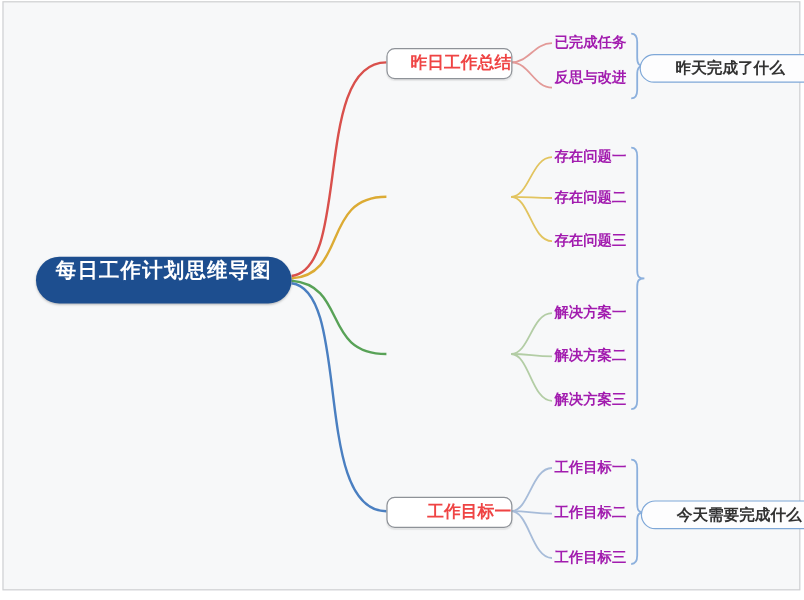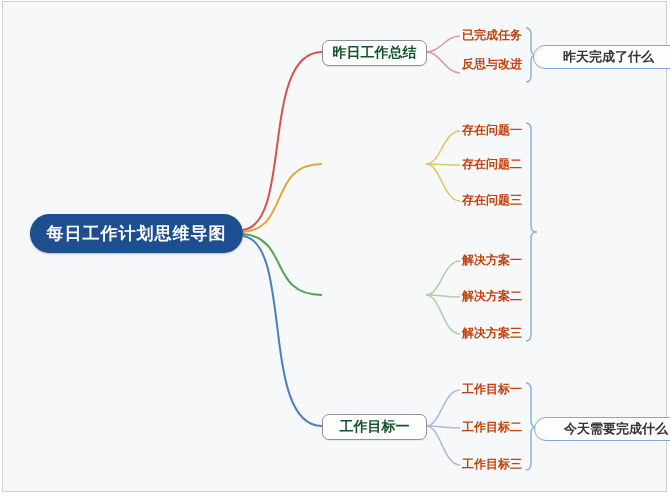--- a/index.html
+++ b/index.html
@@ -17,43 +17,43 @@
     background: #f7f8f9;
   }
   .map-layer { position: absolute; inset: 0; }
   svg.links { position: absolute; left: 0; top: 0; }
 
   .root-node {
     position: absolute;
     left: 30px; top: 214px;
     width: 213px; height: 39px;
     border-radius: 20px;
-    display: flex; align-items: center; justify-content: center;
+    display: flex; justify-content: center;
     font-size: 17px; font-weight: bold;
     letter-spacing: 1px;
     box-shadow: 0 1px 2px rgba(0,0,0,0.25);
     cursor: pointer;
   }
   .branch-box {
     position: absolute;
     left: 322px;
     width: 103px; height: 24px;
     background: #ffffff;
     border: 1px solid #8e9298;
     border-radius: 7px;
-    display: flex; align-items: center; justify-content: center;
-    font-size: 14px; font-weight: 600; color: #14532d;
+    display: flex; align-items: center; justify-content: flex-end;
+    font-size: 14px; font-weight: 600; color: #ef4444;
     box-shadow: 0 1px 1px rgba(0,0,0,0.08);
     cursor: pointer;
   }
   .leaf {
     position: absolute;
     left: 462px;
     height: 17px; line-height: 17px;
-    font-size: 12px; font-weight: 600; color: #c2410c;
+    font-size: 12px; font-weight: 600; color: #a21caf;
     white-space: nowrap;
     cursor: pointer;
     text-align: right;
   }
   .note-pill {
     position: absolute;
     height: 22px;
     padding: 0 29px;
     background: #fdfdfe;
     border: 1px solid #7fa8d8;

